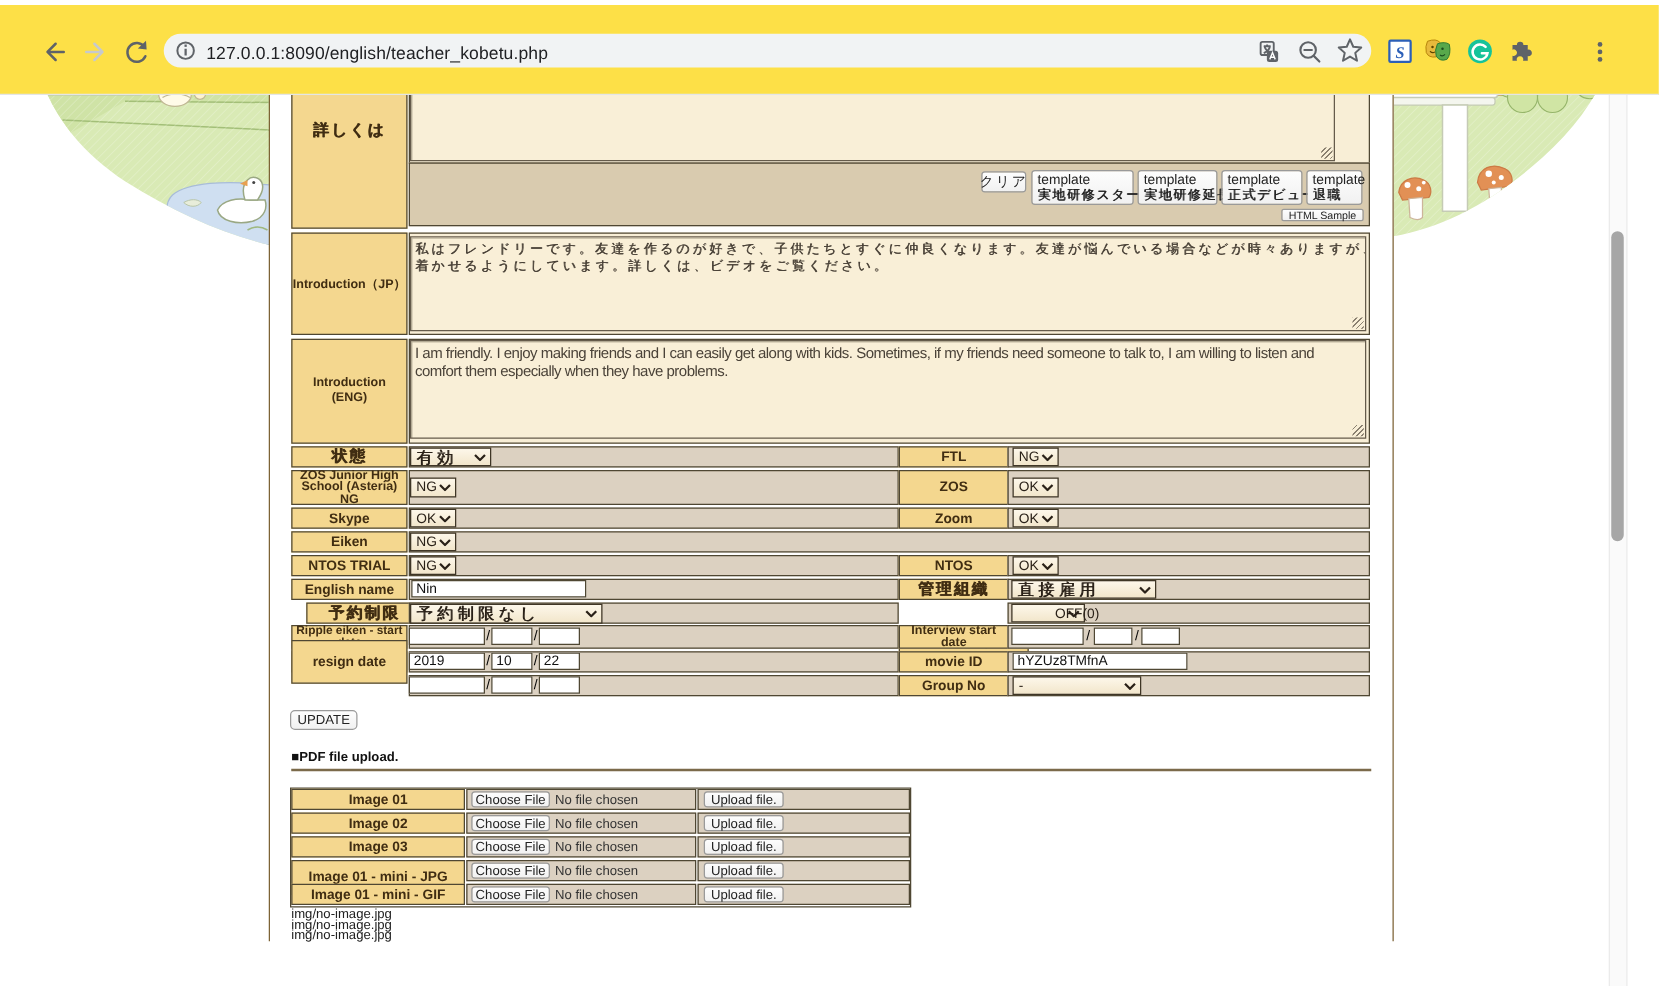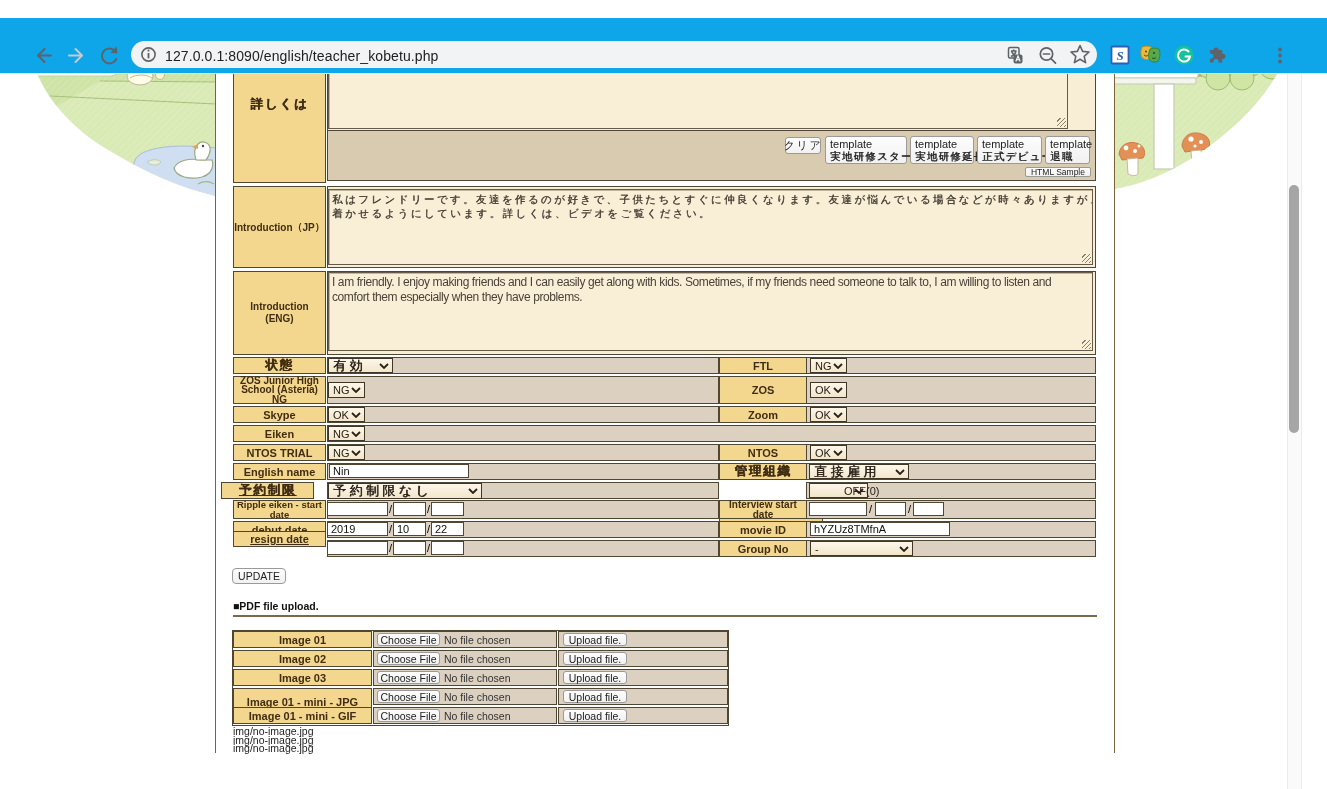--- a/index.html
+++ b/index.html
@@ -1,21 +1,21 @@
 <!DOCTYPE html>
 <html><head>
 <meta charset="utf-8">
 <style>
   * { margin:0; padding:0; box-sizing:border-box; }
   html,body { width:1327px; height:789px; overflow:hidden; background:#fff;
     font-family:"Liberation Sans", sans-serif; }
   .abs { position:absolute; }
   
-  #chrome { position:absolute; left:0; top:18px; width:1327px; height:56px;
-    background:#0ea5e9; border-bottom:1px solid #e4e5e6; z-index:50; }
+  #chrome { position:absolute; left:0; top:4px; width:1327px; height:72px;
+    background:#fde047; border-bottom:1px solid #e4e5e6; z-index:50; }
   #pill { position:absolute; left:131px; top:23px; width:966px; height:27px;
     border-radius:14px; background:#f1f3f4; }
   #urltxt { position:absolute; left:165px; top:30px; font-size:14px; color:#202124;
     letter-spacing:0.1px; }
   
   #page { position:absolute; left:0; top:56px; width:1327px; height:733px;
     background:#fff; overflow:hidden; }
   .vline { position:absolute; top:0; width:1px; height:697px; background:#7d6336; }
   
   .cell { position:absolute; border:1px solid #4f4733; }
@@ -217,28 +217,28 @@
     <div class="cell tan" style="left:806px; top:388px; width:290px; height:17px;"></div>
     <div class="sel" style="left:810px; top:389px; width:37px; height:15px;">OK<svg width="10" height="6" viewBox="0 0 10 6">
           <path d="M1,1 L5,5 L9,1" fill="none" stroke="#2a2118" stroke-width="1.8"></path>
         </svg></div>
 
     <div class="cell lab" style="left:233px; top:407px; width:93px; height:17px;">English name</div>
     <div class="cell tan" style="left:327px; top:407px; width:392px; height:17px;"></div>
     <div class="inp" style="left:329px; top:408px; width:140px; height:14px;">Nin</div>
     <div class="cell lab jp" style="left:719px; top:407px; width:88px; height:17px;">管理組織</div>
     <div class="cell tan" style="left:806px; top:407px; width:290px; height:17px;"></div>
-    <div class="sel" style="left:809px; top:408px; width:100px; height:15px;">
+    <div class="sel" style="left:809px; top:408px; width:116px; height:15px;">
         <span class="jp" style="font-size:13px; letter-spacing:3.4px;">直接雇用</span>
         <svg width="10" height="6" viewBox="0 0 10 6">
           <path d="M1,1 L5,5 L9,1" fill="none" stroke="#2a2118" stroke-width="1.8"></path>
         </svg>
       </div>
 
-    <div class="cell lab jp" style="left:221px; top:426px; width:93px; height:17px;text-decoration:underline;">予約制限</div>
+    <div class="cell lab jp" style="left:245px; top:426px; width:93px; height:17px;">予約制限</div>
     <div class="cell tan" style="left:327px; top:426px; width:392px; height:17px;"></div>
     <div class="sel" style="left:328px; top:427px; width:154px; height:16px;">
         <span class="jp" style="font-size:13px; letter-spacing:3.4px;">予約制限なし</span>
         <svg width="10" height="6" viewBox="0 0 10 6">
           <path d="M1,1 L5,5 L9,1" fill="none" stroke="#2a2118" stroke-width="1.8"></path>
         </svg>
       </div>
     <div class="cell lab jp" style="left:719px; top:449px; width:104px; height:17px; letter-spacing:2.6px;">フォニックス</div>
     <div class="cell tan" style="left:806px; top:426px; width:290px; height:17px;"></div>
     <div class="sel" style="left:809px; top:427px; width:59px; height:15px;padding-left:34px;">OFF(0)<svg width="10" height="6" viewBox="0 0 10 6">
@@ -264,21 +264,21 @@
     <div class="cell tan" style="left:327px; top:465px; width:392px; height:17px;"></div>
     <div class="inp" style="left:327px; top:466px; width:61px; height:14px;">2019</div>
     <div class="abs" style="left:389px; top:467px; font-size:11px;">/</div>
     <div class="inp" style="left:393px; top:466px; width:33px; height:14px;">10</div>
     <div class="abs" style="left:427px; top:467px; font-size:11px;">/</div>
     <div class="inp" style="left:431px; top:466px; width:33px; height:14px;text-align:right;">22</div>
     <div class="cell lab" style="left:719px; top:465px; width:88px; height:17px;">movie ID</div>
     <div class="cell tan" style="left:806px; top:465px; width:290px; height:17px;"></div>
     <div class="inp" style="left:810px; top:466px; width:140px; height:14px;">hYZUz8TMfnA</div>
 
-    <div class="cell lab" style="left:233px; top:475px; width:93px; height:16px;text-decoration:underline;">resign date</div>
+    <div class="cell lab" style="left:233px; top:456px; width:93px; height:35px;">resign date</div>
     <div class="cell tan" style="left:327px; top:484px; width:392px; height:17px;"></div>
     <div class="inp" style="left:327px; top:485px; width:61px; height:14px;"></div>
     <div class="abs" style="left:389px; top:486px; font-size:11px;">/</div>
     <div class="inp" style="left:393px; top:485px; width:33px; height:14px;"></div>
     <div class="abs" style="left:427px; top:486px; font-size:11px;">/</div>
     <div class="inp" style="left:431px; top:485px; width:33px; height:14px;"></div>
     <div class="cell lab" style="left:719px; top:484px; width:88px; height:17px;">Group No</div>
     <div class="cell tan" style="left:806px; top:484px; width:290px; height:17px;"></div>
     <div class="sel" style="left:810px; top:485px; width:103px; height:15px;">-<svg width="10" height="6" viewBox="0 0 10 6">
           <path d="M1,1 L5,5 L9,1" fill="none" stroke="#2a2118" stroke-width="1.8"></path>

